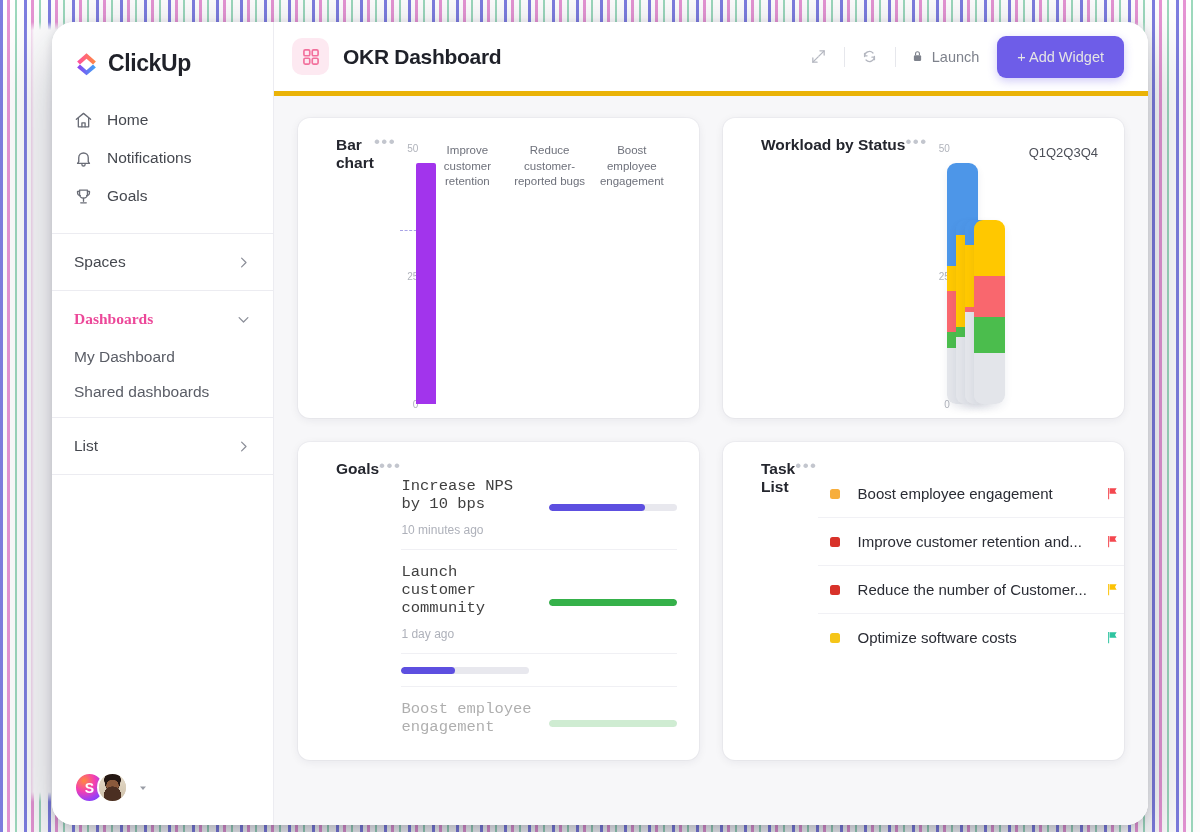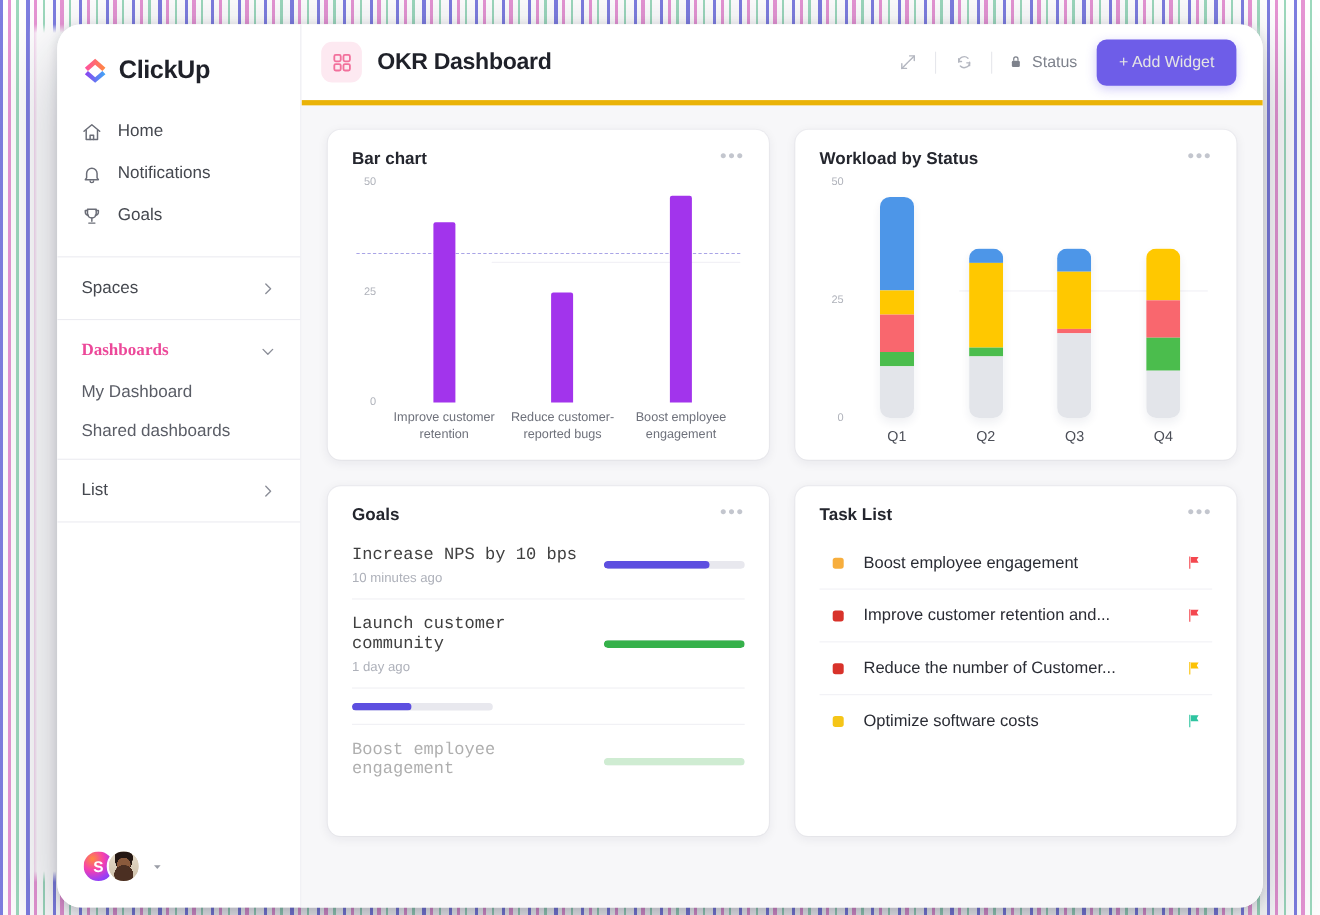--- a/index.html
+++ b/index.html
@@ -152,22 +152,22 @@
     grid-template-columns: 1fr 1fr;
     grid-template-rows: 300px 318px;
     gap: 24px;
     overflow: hidden;
   }
 
   .widget {
     background: #ffffff;
     border-radius: 12px;
     box-shadow: 0 2px 10px rgba(25,30,60,.07), 0 0 0 1px rgba(25,30,60,.03);
-    padding: 18px 22px 14px 22px;
-    display: flex; flex-direction: column;
+    padding: 18px 22px 14px 38px;
+    display: flex; 
     position: relative; overflow: hidden;
   }
   .widget-head { display: flex; align-items: flex-start; justify-content: space-between; }
   .widget-title { font-size: 15.5px; font-weight: 700; color: #24262e; }
   .dots { color: #c3c6ce; font-size: 17px; letter-spacing: 1.5px; cursor: pointer; line-height: 12px; }
 
   
   .chart-area { flex: 1 1 auto; position: relative; margin-top: 12px; }
   .y-axis { position: absolute; left: 0; top: 0; bottom: 0; width: 26px; }
   .y-tick { position: absolute; right: 4px; font-size: 10px; color: #b0b3bb; transform: translateY(-50%); }
@@ -195,21 +195,21 @@
   
   .goals-list { margin-top: 4px; flex: 1 1 auto; position: relative; }
   .goal-row {
     display: flex; align-items: center; justify-content: space-between;
     gap: 16px; padding: 13px 0 12px 0;
     border-bottom: 1px solid #f0f0f4;
   }
   .goal-row:last-child { border-bottom: none; }
   .goal-text { min-width: 0; }
   .goal-name { font-size: 15.5px; color: #404040; margin-bottom: 5px; font-family: Liberation Mono, monospace; }
-  .goal-time { font-size: 12px; color: #aeb1ba; }
+  .goal-time { font-size: 12px; color: #aeb1ba; margin-top: 10px; }
   .goal-prog { width: 128px; flex: 0 0 128px; height: 7px; border-radius: 4px; background: #e8e8ee; overflow: hidden; }
   .goal-fill { height: 100%; border-radius: 4px; }
   .goal-row.faded { opacity: .42; }
 
   
   .task-list { margin-top: 10px; flex: 1 1 auto; }
   .task-row {
     display: flex; align-items: center; gap: 18px;
     padding: 15px 8px 15px 12px;
     border-bottom: 1px solid #f1f1f5;
@@ -378,21 +378,21 @@
       </span>
       <span class="tb-divider"></span>
 
       <span class="private">
         <span style="display:flex">
           <svg viewBox="0 0 24 24" width="15" height="15" fill="currentColor">
             <path d="M8 10V7.5a4 4 0 0 1 8 0V10h-1.8V7.5a2.2 2.2 0 0 0-4.4 0V10z"></path>
             <rect x="6.2" y="10" width="11.6" height="9.2" rx="2"></rect>
           </svg>
         </span>
-        <span>Status</span>
+        <span>Launch</span>
       </span>
 
       <button class="add-widget">+ Add Widget</button>
     </header>
 
     <div class="canvas">
 
       <div class="widget">
         <div class="widget-head">
           <span class="widget-title">Bar chart</span>

